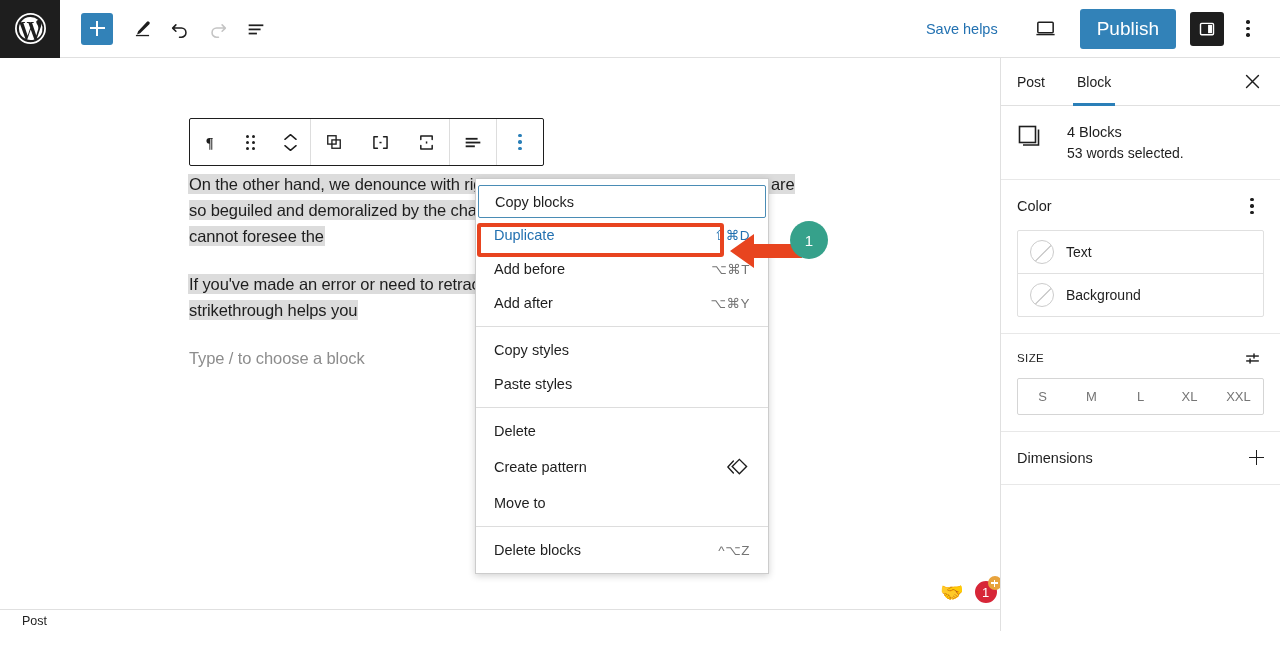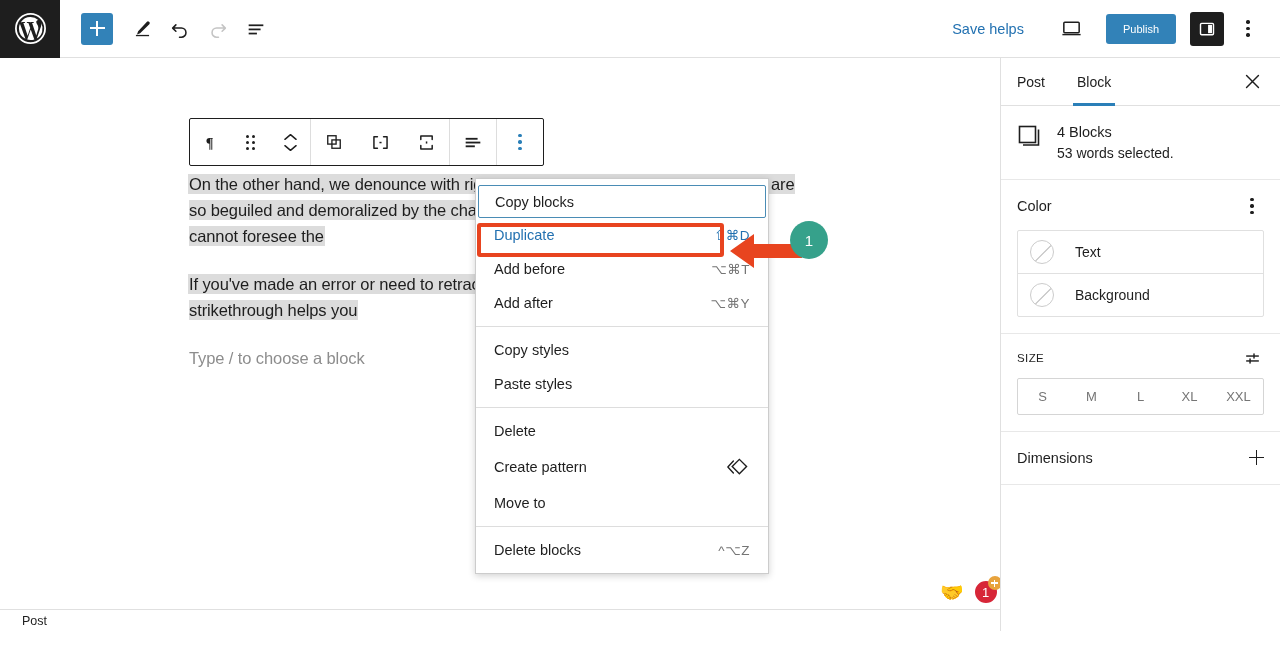--- a/index.html
+++ b/index.html
@@ -40,21 +40,21 @@
 
   .tb-right {
     margin-left: auto; display: flex; align-items: center; gap: 0; padding-right: 14px;
   }
   .save-draft {
     color: #2271b1; font-size: 14.5px; background: none; border: none;
     cursor: pointer; padding: 8px 12px; margin-right: 16px;
   }
   .device-btn { width: 40px; height: 38px; display:flex; align-items:center; justify-content:center; background:none;border:none;cursor:pointer; margin-right: 14px;}
   .publish-btn {
-    background: #3282b8; color: #fff; font-size: 11px;
+    background: #3282b8; color: #fff; font-size: 19px;
     border: none; border-radius: 3px; padding: 9px 17px; cursor: pointer;
     margin-right: 14px;
   }
   .panel-toggle {
     width: 34px; height: 34px; background: #1e1e1e; border-radius: 3px;
     display: flex; align-items: center; justify-content: center; cursor: pointer;
     margin-right: 6px;
   }
   .kebab-btn {
     width: 36px; height: 38px; display: flex; align-items: center; justify-content: center;
@@ -147,32 +147,32 @@
   .sb-tab.active::after {
     content: ""; position: absolute; left: 12px; right: 12px; bottom: 0;
     height: 3px; background: #2a7fb8;
   }
   .sb-close {
     margin-left: auto; margin-right: 14px; width: 28px; height: 28px;
     display: flex; align-items: center; justify-content: center; cursor: pointer;
     background: none; border: none;
   }
   .sb-blockinfo {
-    display: flex; gap: 14px; padding: 18px 16px; border-bottom: 1px solid #e8e8e8;
+    display: flex; gap: 24px; padding: 18px 16px; border-bottom: 1px solid #e8e8e8;
     align-items: flex-start;
   }
   .sb-blockinfo .txt h3 { font-size: 14.5px; font-weight: 400; color: #1e1e1e; margin-bottom: 5px; }
   .sb-blockinfo .txt p { font-size: 14px; color: #1e1e1e; }
 
   .sb-section { padding: 14px 16px 16px; border-bottom: 1px solid #e8e8e8; }
   .sb-head { display: flex; align-items: center; justify-content: space-between; margin-bottom: 12px; }
   .sb-head h4 { font-size: 14.5px; font-weight: 400; color: #1e1e1e; }
   .color-list { border: 1px solid #e0e0e0; border-radius: 2px; }
   .color-row {
-    display: flex; align-items: center; gap: 21px; padding: 9px 12px; cursor: pointer;
+    display: flex; align-items: center; gap: 12px; padding: 9px 12px; cursor: pointer;
   }
   .color-row + .color-row { border-top: 1px solid #e0e0e0; }
   .swatch {
     width: 24px; height: 24px; border-radius: 50%; border: 1px solid #ccc;
     position: relative; overflow: hidden; flex: 0 0 24px;
   }
   .swatch::after {
     content: ""; position: absolute; left: -2px; top: 11px; width: 30px; height: 1px;
     background: #bbb; transform: rotate(-45deg);
   }

